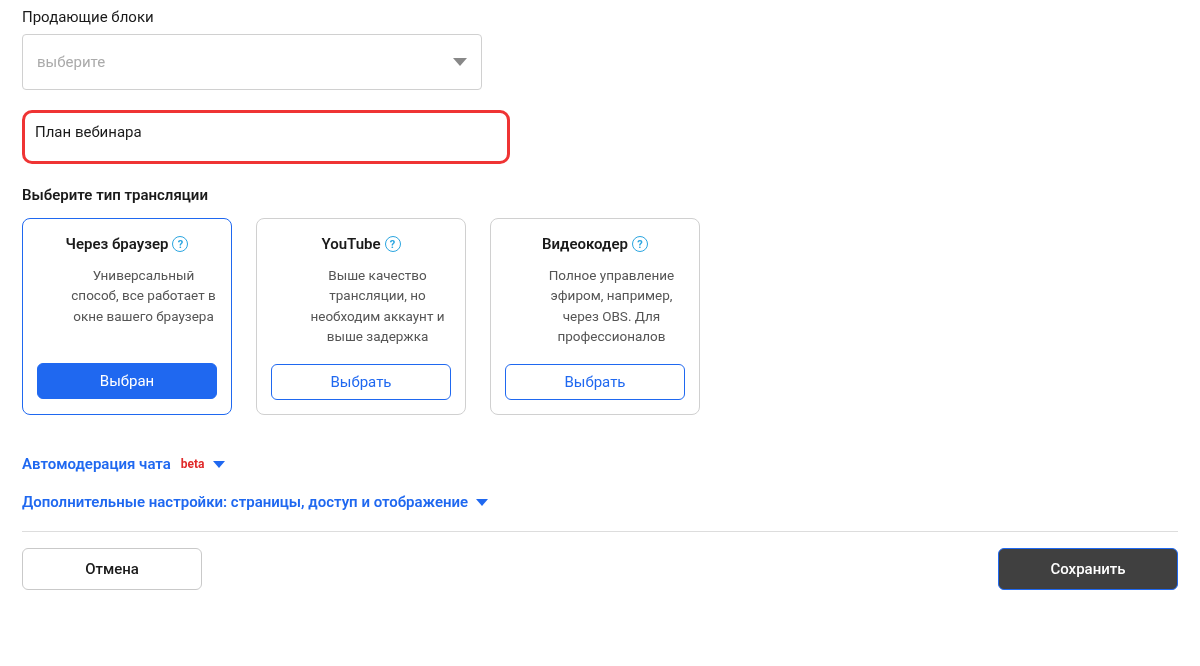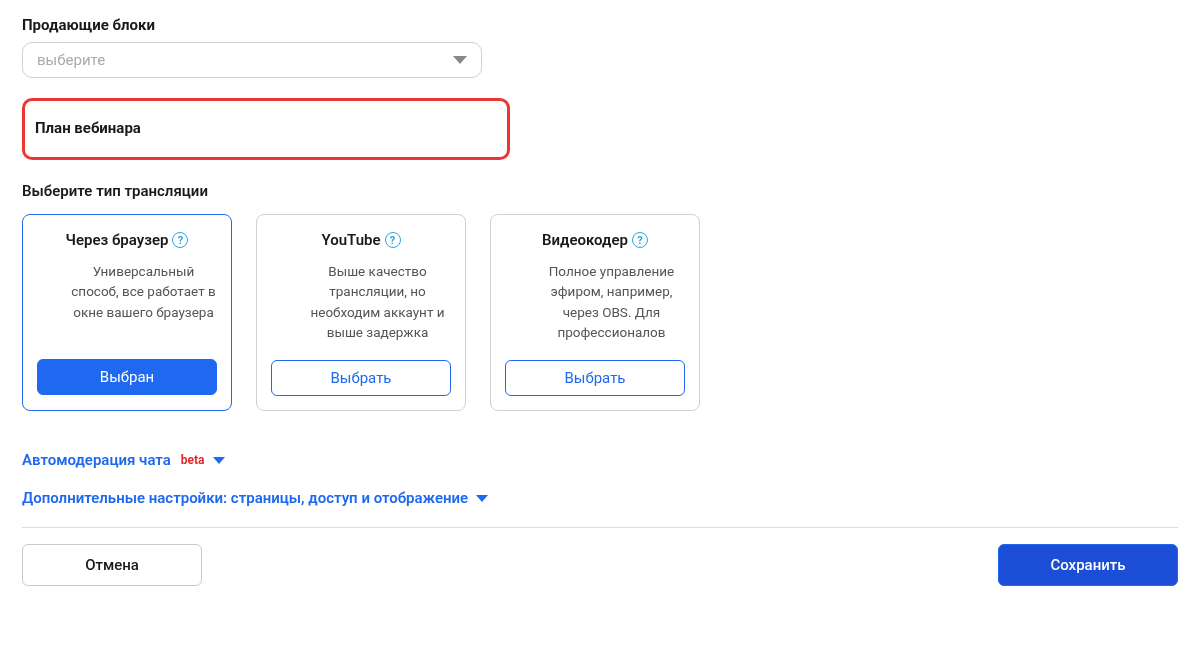--- a/index.html
+++ b/index.html
@@ -12,31 +12,30 @@
       font-size: 14px;
       color: #1a1a1a;
       padding: 8px 22px 22px 22px;
       background: #fff;
       width: 1200px;
     }
     .field-group {
       margin-bottom: 20px;
     }
     .field-label {
-      font-weight: 700;
+      font-weight: 400;
       font-size: 15px;
       margin-bottom: 8px;
       color: #1a1a1a;
-      margin-top: 8px;
     }
     .select-box {
       width: 460px;
-      height: 36px;
+      height: 56px;
       border: 1px solid #d0d0d0;
-      border-radius: 10px;
+      border-radius: 4px;
       display: flex;
       align-items: center;
       justify-content: space-between;
       padding: 0 14px;
       background: #fff;
       cursor: pointer;
       font-size: 15px;
     }
     .select-box.placeholder {
       color: #aaa;
@@ -177,21 +176,21 @@
       cursor: pointer;
       font-family: inherit;
     }
     .btn-outline {
       border: 1px solid #c9c9c9;
       background: #fff;
       color: #1a1a1a;
     }
     .btn-primary {
       border: 1px solid #1f68f0;
-      background: #1d4ed8;
+      background: #404040;
       color: #fff;
     }
   </style>
 </head>
 <body>
 
 <div class="field-group">
   <div class="field-label">Продающие блоки</div>
   <div class="select-box placeholder">
     <span>выберите</span>

